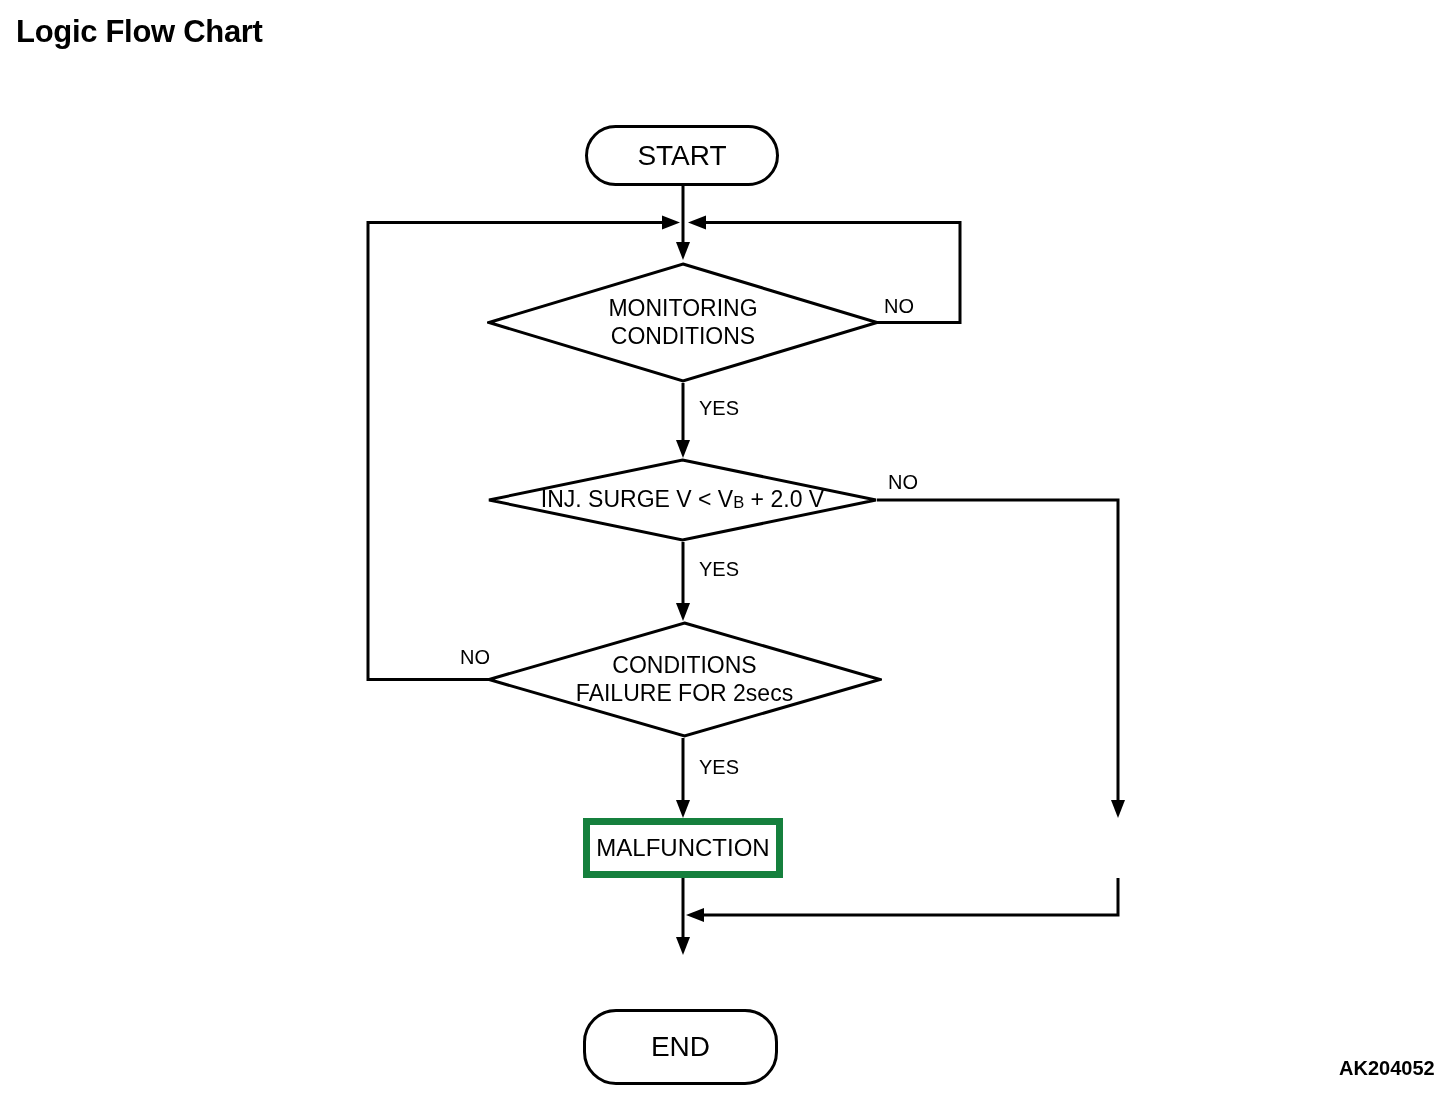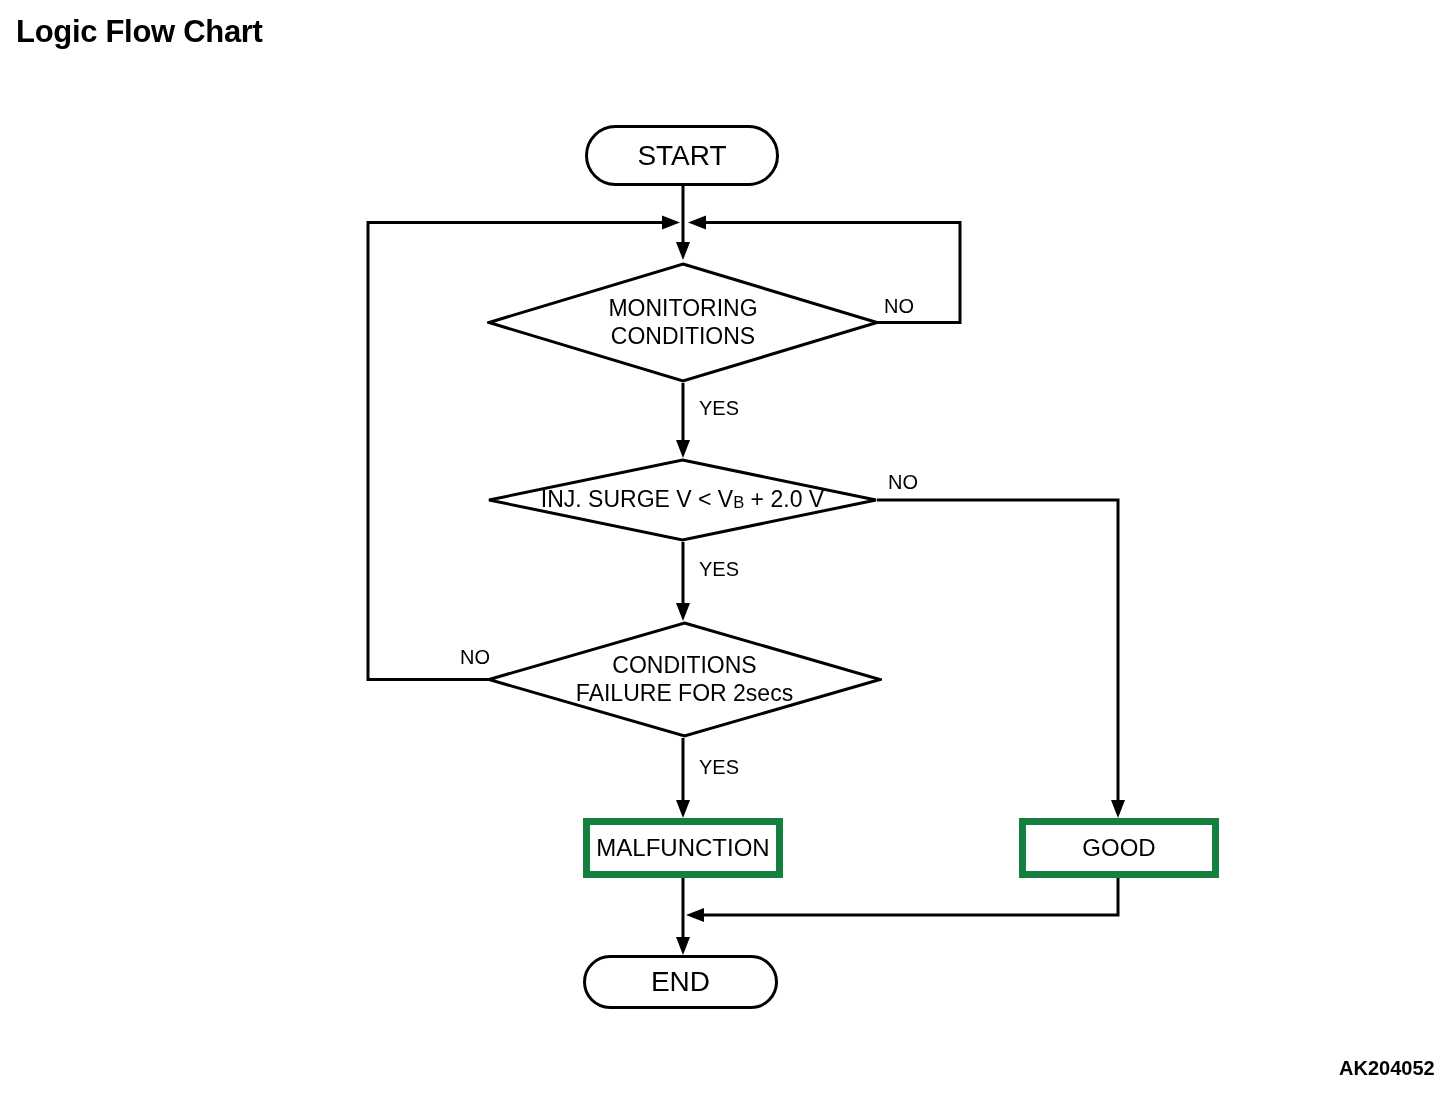--- a/index.html
+++ b/index.html
@@ -152,25 +152,22 @@
     <span class="diamond-label">
       <span style="display:block">CONDITIONS</span>
       <span style="display:block">FAILURE FOR 2secs</span>
     </span>
   </div>
 
   <div class="node process" style="left:583px; top:818px; width:200px; height:60px;">
     <span>MALFUNCTION</span>
   </div>
 
-  <div class="node process" style="left:1019px; top:818px; width:200px; height:60px;">
-    <span>GOOD</span>
-  </div>
 
-  <div class="node terminator" style="left:583px; top:955px; width:195px; height:54px;">
+  <div class="node terminator" style="left:583px; top:1009px; width:195px; height:76px;">
     <span>END</span>
   </div>
 
   <span class="edge-label" style="left:884px; top:296px;">NO</span>
   <span class="edge-label" style="left:699px; top:398px;">YES</span>
   <span class="edge-label" style="left:888px; top:472px;">NO</span>
   <span class="edge-label" style="left:699px; top:559px;">YES</span>
   <span class="edge-label" style="left:446px; top:647px; width:44px; text-align:right;">NO</span>
   <span class="edge-label" style="left:699px; top:757px;">YES</span>
 

